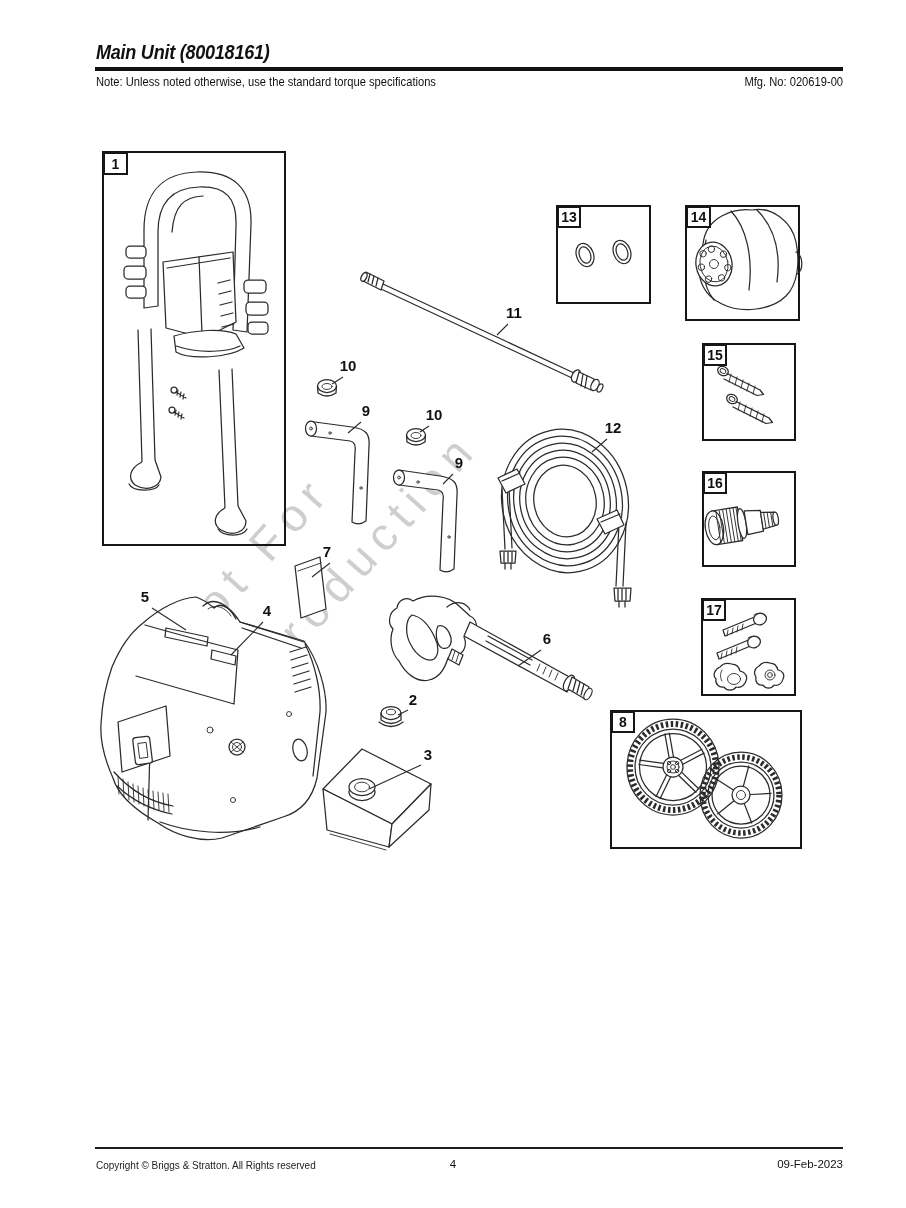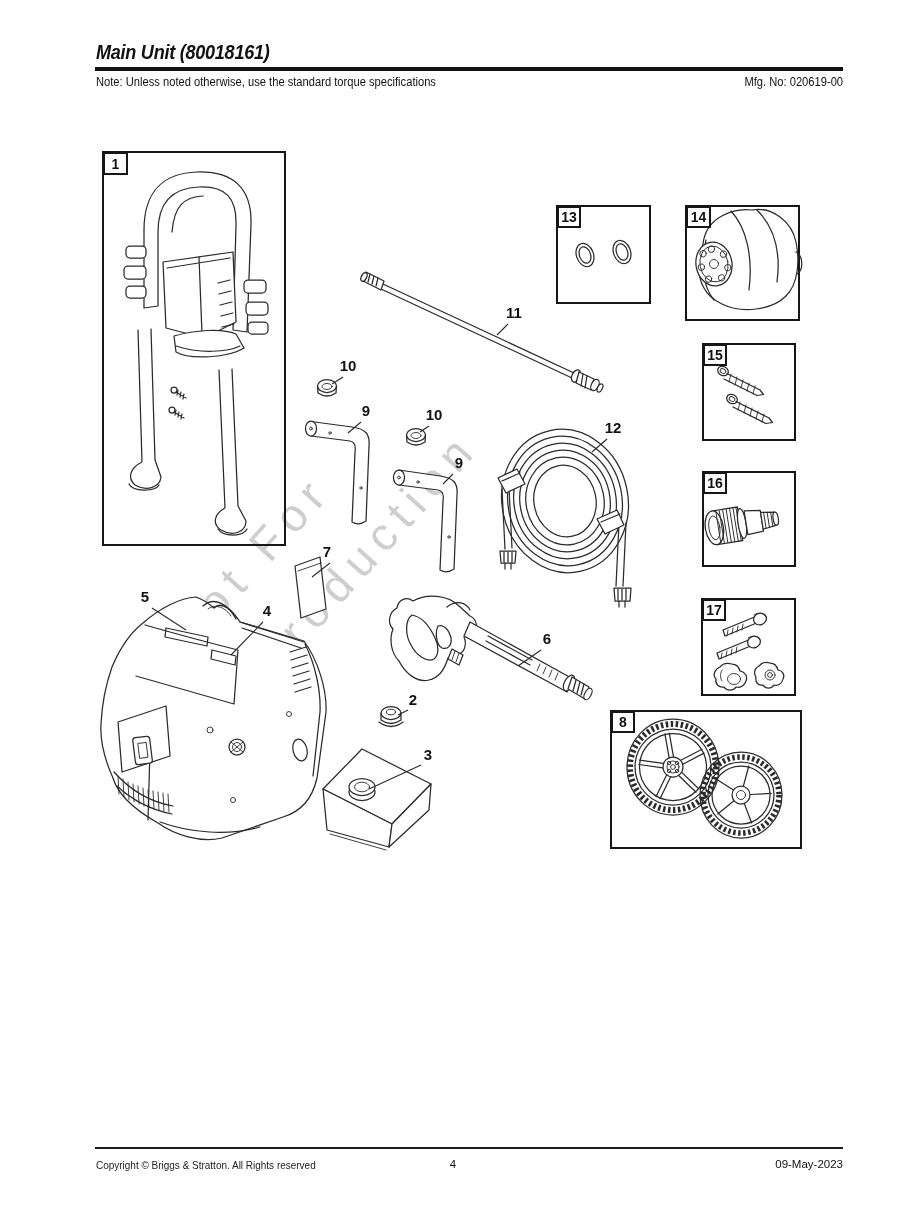--- a/index.html
+++ b/index.html
@@ -344,15 +344,15 @@
       </g>
       <rect class="badge" x="612" y="712" width="22" height="20"></rect>
       <text class="badge-t" x="623" y="727" text-anchor="middle">8</text>
     </g>
 
   </svg>
 
   <div class="rule-thin"></div>
   <div class="foot-copy">Copyright ©  Briggs &amp; Stratton. All Rights reserved</div>
   <div class="foot-page">4</div>
-  <div class="foot-date">09-May-2023</div>
+  <div class="foot-date">09-Feb-2023</div>
 
 </div>
 
 </body></html>

